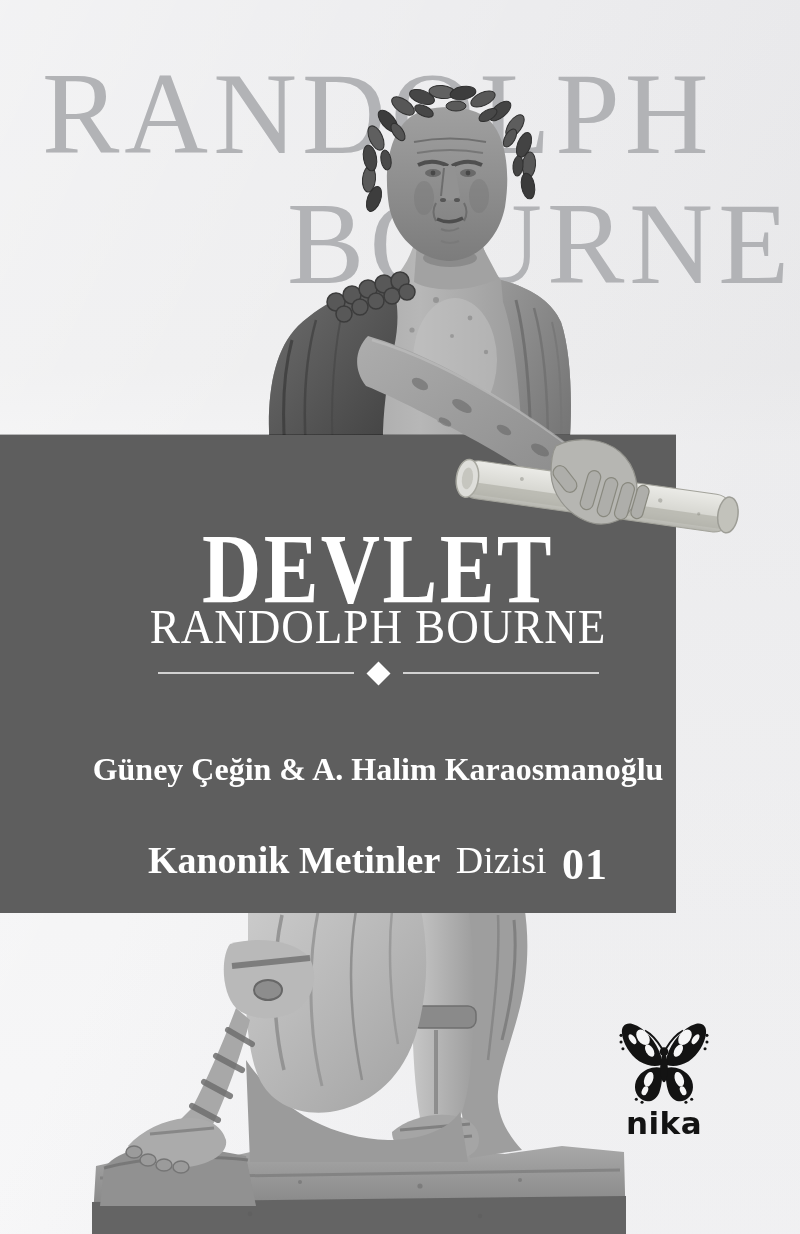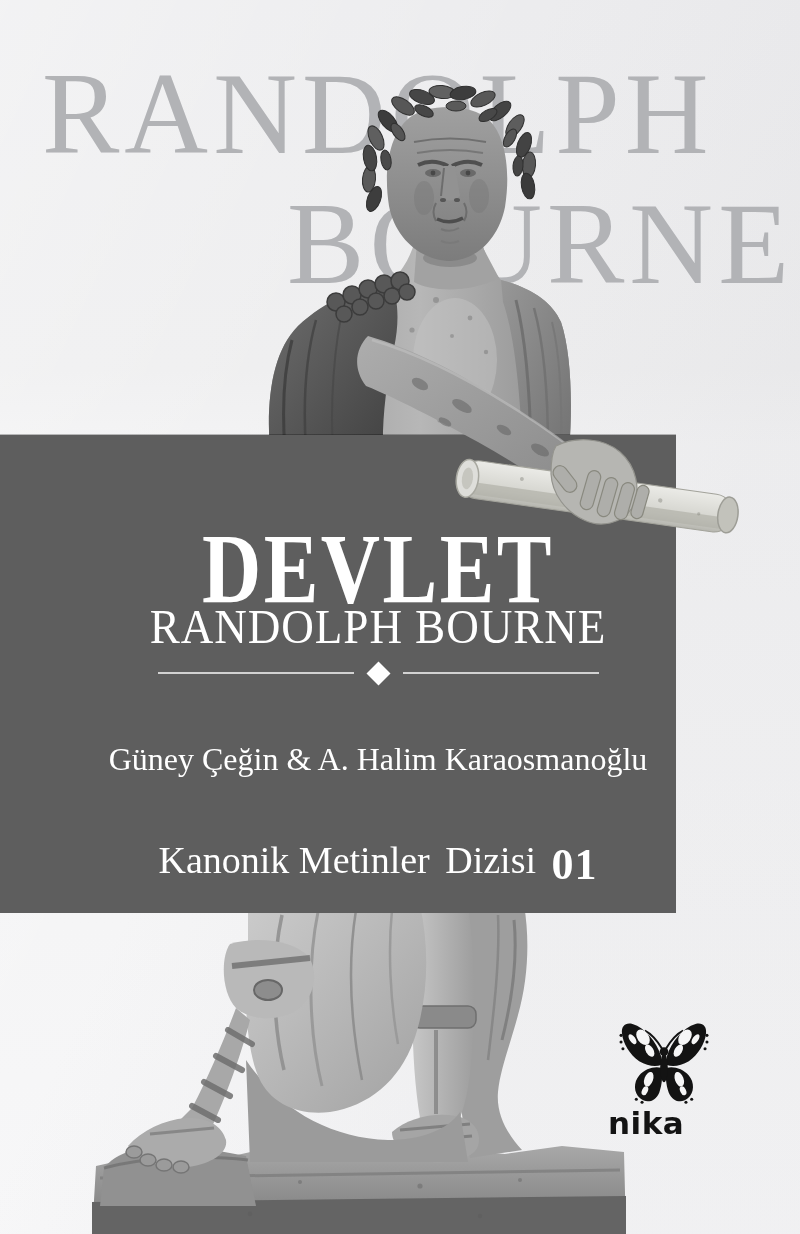--- a/index.html
+++ b/index.html
@@ -19,29 +19,29 @@
   .statue-bottom{position:absolute;left:0;top:900px;width:800px;height:334px;z-index:3;}
   
   .band{position:absolute;left:0;top:435px;width:676px;height:478px;background:#5e5e5e;z-index:4;box-shadow:0 -1px 0 rgba(0,0,0,.25);}
   .band .ctr{position:absolute;left:0;width:756px;text-align:center;color:#ffffff;}
   .title{top:84px;font-size:100px;font-weight:700;line-height:1;letter-spacing:3px;transform:scaleX(.82);transform-origin:50% 50%;}
   .author{top:166px;font-size:48px;font-weight:400;line-height:1.1;letter-spacing:1px;transform:scaleX(.94);transform-origin:50% 50%;}
   .divider{top:226px;height:24px;display:flex;align-items:center;justify-content:center;left:0;width:756px;position:absolute;}
   .divider .ln{height:2px;width:196px;background:rgba(255,255,255,.72);}
   .divider .dm{width:17px;height:17px;background:#ffffff;transform:rotate(45deg);margin:0 16px;}
   .credits-label{top:272px;font-size:28px;line-height:1.2;}
-  .credits-names{top:305px;font-size:32px;line-height:1.2;}
+  .credits-names{top:315px;font-size:32px;line-height:1.2;font-weight:bold;}
   .series{top:406px;font-size:38px;line-height:1;}
-  .series .b{font-weight:400;}
+  .series .b{font-weight:700;}
   .series .r{font-weight:400;margin:0 6px;text-align:center;}
   .series .num{font-weight:700;font-size:44px;vertical-align:-6px;letter-spacing:1px;}
   
   .watermark{position:absolute;left:192px;top:1136px;z-index:7;font-family:"DejaVu Sans",sans-serif;font-weight:700;font-size:55px;letter-spacing:1px;color:rgba(253,253,253,.55);text-shadow:0 0 2px rgba(110,110,110,.25);white-space:nowrap;}
   
-  .publisher{position:absolute;left:608px;top:1022px;width:112px;z-index:7;text-align:left;}
+  .publisher{position:absolute;left:608px;top:1022px;width:112px;z-index:7;text-align:center;}
   .publisher svg{display:block;margin:0 auto;}
   .publisher .name{margin-top:2px;font-family:"DejaVu Sans",sans-serif;font-weight:700;font-size:31px;letter-spacing:.5px;color:#131313;line-height:1;}
 </style>
 </head>
 <body>
 
 <div class="page">
   <div class="bg-sheen"></div>
 
   <div class="bigtext l1">RANDOLPH</div>

